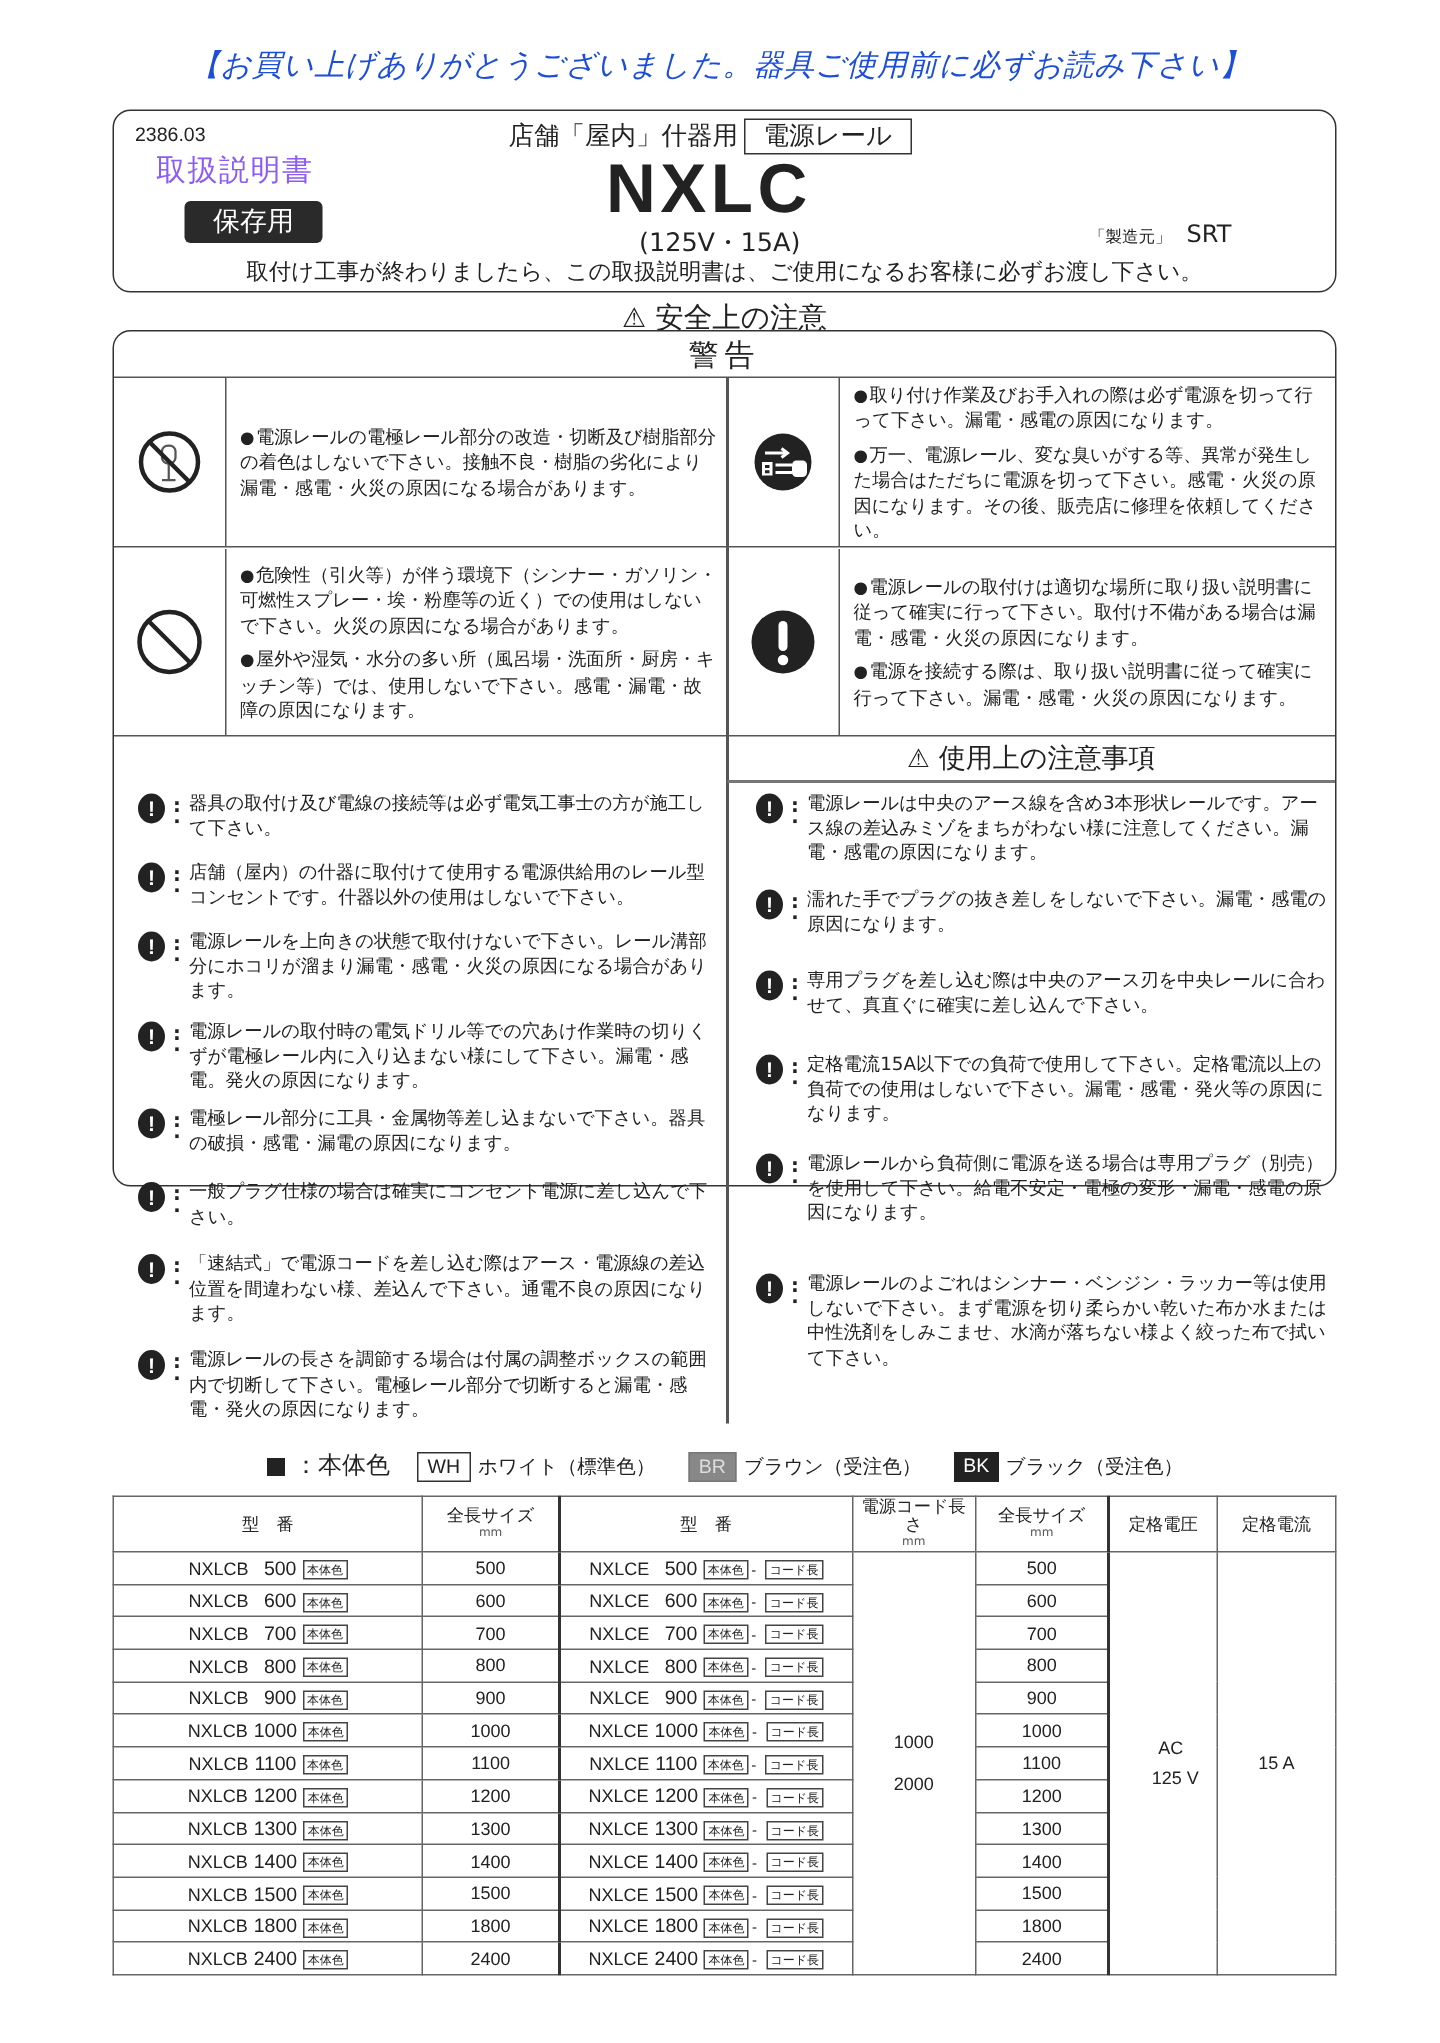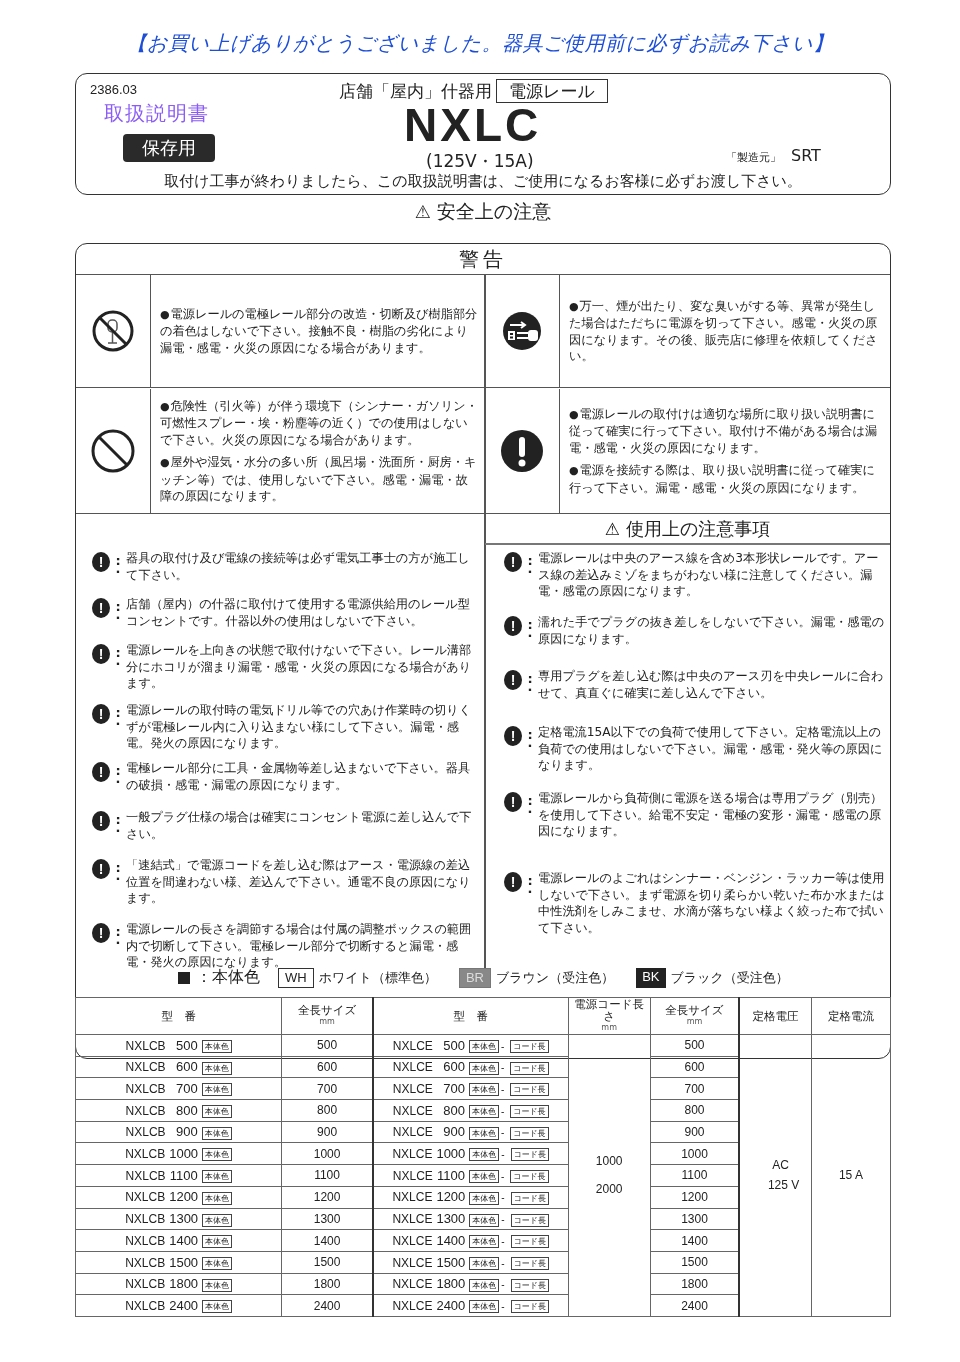--- a/index.html
+++ b/index.html
@@ -16,21 +16,21 @@
   .header-sub .boxed { display: inline-block; border: 1.5px solid #333; padding: 0 12px; margin-left: 4px; line-height: 22px; }
   .header-model { position: absolute; left: 328px; top: 24px; font-size: 46px; font-weight: bold; letter-spacing: 3px; font-family: "Liberation Sans", sans-serif; }
   .header-rating { position: absolute; left: 350px; top: 76px; font-size: 17px; }
   .header-maker { position: absolute; left: 650px; top: 60px; font-size: 16px; margin-top: 12px; }
   .header-maker small { font-size: 11px; margin-right: 10px; }
   .header-note { position: absolute; left: 0; top: 98px; width: 100%; text-align: center; font-size: 15px; }
 
   .safety-title { position: absolute; left: 0; top: 199px; width: 966px; text-align: center; font-size: 19px; }
   .safety-title .tri { font-size: 18px; margin-right: 6px; }
 
-  .main-box { position: absolute; left: 75px; top: 243px; width: 816px; height: 816px; border: 1.5px solid #333; border-radius: 12px; }
+  .main-box { position: absolute; left: 75px; top: 220px; width: 816px; height: 571px; border: 1.5px solid #333; border-radius: 12px; }
   .warn-head { position: absolute; left: 0; top: 0; width: 100%; height: 31px; text-align: center; font-size: 20px; line-height: 31px; border-bottom: 1.5px solid #555; letter-spacing: 4px; }
 
   .wcell { position: absolute; border-bottom: 1.5px solid #555; }
   .wcell .icon-col { position: absolute; left: 0; top: 0; bottom: 0; width: 75px; border-right: 1.5px solid #555; display: flex; align-items: center; justify-content: center; }
   .wcell .text-col { position: absolute; left: 84px; right: 6px; top: 0; bottom: 0; display: flex; flex-direction: column; justify-content: center; font-size: 12.2px; line-height: 16.5px; }
   .wcell .text-col p { margin: 3px 0; }
   .bullet { font-size: 11px; margin-right: 1px; }
 
   .vdiv { position: absolute; left: 408px; width: 1.5px; background: #555; }
 
@@ -115,21 +115,22 @@
           <path d="M10 16 H24" stroke="#fff" stroke-width="2"></path>
           <path d="M21 13 L25 16 L21 19" fill="none" stroke="#fff" stroke-width="2"></path>
           <rect x="8" y="22" width="7" height="9" fill="#fff"></rect>
           <rect x="10" y="24" width="3" height="2" fill="#222"></rect>
           <rect x="10" y="27.5" width="3" height="2" fill="#222"></rect>
           <path d="M17 24 H28 M17 29 H28" stroke="#fff" stroke-width="2"></path>
           <rect x="28" y="21" width="10" height="11" rx="3" fill="#fff"></rect>
         </svg>
     </div>
     <div class="text-col">
-      <p><span class="bullet">●</span><span>万一、煙が出たり、変な臭いがする等、異常が発生した場合はただちに電源を切って下さい。感電・火災の原因になります。その後、販売店に修理を依頼してください。</span></p>
+      <p><span class="bullet">●</span><span>取り付け作業及びお手入れの際は必ず電源を切って行って下さい。漏電・感電の原因になります。</span></p>
+      <p><span class="bullet">●</span><span>万一、電源レール、変な臭いがする等、異常が発生した場合はただちに電源を切って下さい。感電・火災の原因になります。その後、販売店に修理を依頼してください。</span></p>
     </div>
   </div>
 
   <div class="wcell" style="left:0;top:145px;width:408px;height:125px;">
     <div class="icon-col">
       <svg width="46" height="46" viewBox="0 0 46 46">
           <circle cx="23" cy="23" r="20" fill="none" stroke="#222" stroke-width="3"></circle>
           <line x1="9" y1="9" x2="37" y2="37" stroke="#222" stroke-width="3"></line>
         </svg>
     </div>

